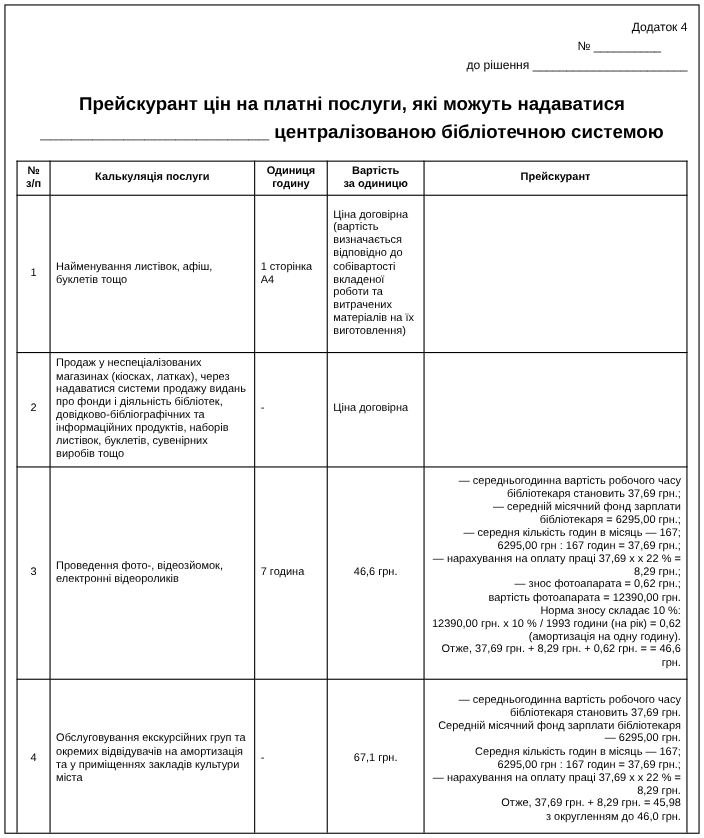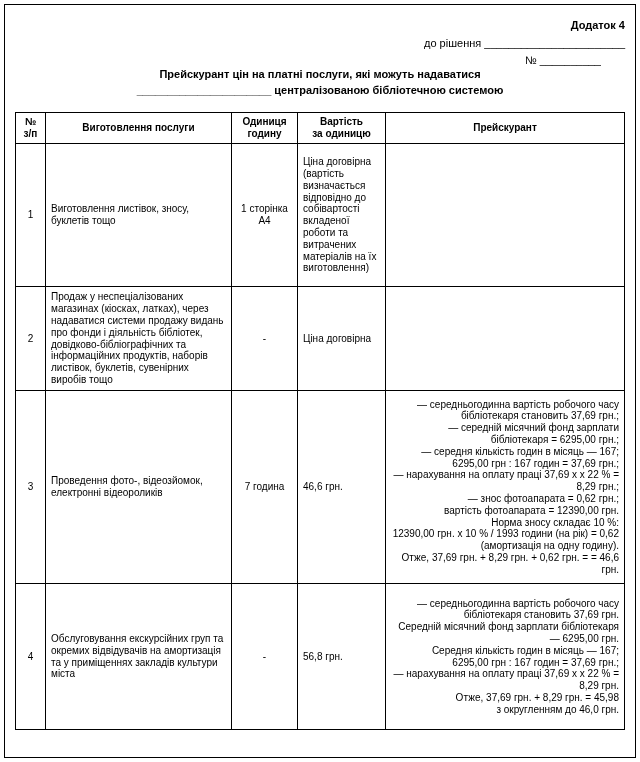--- a/index.html
+++ b/index.html
@@ -12,27 +12,28 @@
   }
   .page {
     position: absolute;
     left: 4px; top: 4px; right: 4px; bottom: 4px;
     border: 1px solid #000;
     padding: 14px 10px 8px 10px;
     box-sizing: border-box;
     overflow: hidden;
   }
   .hdr-right { text-align: right; font-size: 11px; line-height: 1.25; }
-  .appendix { font-weight: bold; text-align: right; }
+  .appendix { font-weight: normal; text-align: right; }
   .blank-line { margin-top: 4px; }
   .num-line { margin-top: 3px; padding-right: 24px; }
   .doc-title {
+    margin-top: 16px;
     text-align: center;
     font-weight: bold;
-    font-size: 11px;
+    font-size: 17px;
     line-height: 1.45;
     white-space: pre-line;
   }
   table.price-table {
     margin-top: 13px;
     width: 100%;
     border-collapse: collapse;
     table-layout: fixed;
     font-size: 10px;
   }
@@ -45,66 +46,66 @@
     overflow: hidden;
   }
   .price-table thead th {
     font-weight: bold;
     text-align: center;
     height: 24px;
     font-size: 10px;
   }
   .c-num  { text-align: center; }
   .c-service { text-align: left; }
-  .c-unit { text-align: center; }
+  .c-unit { }
   .c-price { }
   .al { text-align: left; }
-  .ac { text-align: left; }
+  .ac { text-align: center; }
   .c-calc { text-align: right; font-size: 10px; }
   tr.r1 { height: 143px; }
   tr.r2 { height: 104px; }
   tr.r3 { height: 193px; }
   tr.r4 { height: 146px; }
 </style>
 </head>
 <body>
 
 <div class="page">
 
   <div class="hdr-right appendix">Додаток 4</div>
+  <div class="hdr-right num-line">№ __________</div>
   <div class="hdr-right blank-line">до рішення _______________________</div>
-  <div class="hdr-right num-line">№ __________</div>
 
   <div class="doc-title"><span>Прейскурант цін на платні послуги, які можуть надаватися</span>
 <span>______________________ централізованою бібліотечною системою</span></div>
 
   <table class="price-table">
     <colgroup>
       <col style="width:30px">
       <col style="width:186px">
       <col style="width:66px">
       <col style="width:88px">
       <col>
     </colgroup>
     <thead>
       <tr>
         <th>№
 з/п</th>
-        <th>Виготовлення послуги</th>
+        <th>Калькуляція послуги</th>
         <th>Одиниця
 годину</th>
         <th>Вартість
 за одиницю</th>
         <th>Прейскурант</th>
       </tr>
     </thead>
     <tbody>
       <tr class="r1">
         <td class="c-num">1</td>
-        <td class="c-service">Виготовлення листівок, зносу, буклетів тощо</td>
+        <td class="c-service">Найменування листівок, афіш, буклетів тощо</td>
         <td class="c-unit">1 сторінка
 А4</td>
         <td class="c-price al">Ціна договірна (вартість визначається відповідно до собівартості вкладеної роботи та витрачених матеріалів на їх виготовлення)</td>
         <td class="c-calc"></td>
       </tr>
       <tr class="r2">
         <td class="c-num">2</td>
         <td class="c-service">Продаж у неспеціалізованих магазинах (кіосках, латках), через надаватися системи продажу видань про фонди і діяльність бібліотек, довідково-бібліографічних та інформаційних продуктів, наборів листівок, буклетів, сувенірних виробів тощо</td>
         <td class="c-unit">-</td>
         <td class="c-price al">Ціна договірна</td>
@@ -123,21 +124,21 @@
 — знос фотоапарата = 0,62 грн.;
 вартість фотоапарата = 12390,00 грн.
 Норма зносу складає 10 %:
 12390,00 грн. х 10 % / 1993 години (на рік) = 0,62 (амортизація на одну годину).
 Отже, 37,69 грн. + 8,29 грн. + 0,62 грн. = = 46,6 грн.</td>
       </tr>
       <tr class="r4">
         <td class="c-num">4</td>
         <td class="c-service">Обслуговування екскурсійних груп та окремих відвідувачів на амортизація та у приміщеннях закладів культури міста</td>
         <td class="c-unit">-</td>
-        <td class="c-price ac">56,8 грн.</td>
+        <td class="c-price ac">67,1 грн.</td>
         <td class="c-calc">— середньогодинна вартість робочого часу бібліотекаря становить 37,69 грн.
 Середній місячний фонд зарплати бібліотекаря — 6295,00 грн.
 Середня кількість годин в місяць — 167;
 6295,00 грн : 167 годин = 37,69 грн.;
 — нарахування на оплату праці 37,69 х х 22 % = 8,29 грн.
 Отже, 37,69 грн. + 8,29 грн. = 45,98
 з округленням до 46,0 грн.</td>
       </tr>
     </tbody>
   </table>

